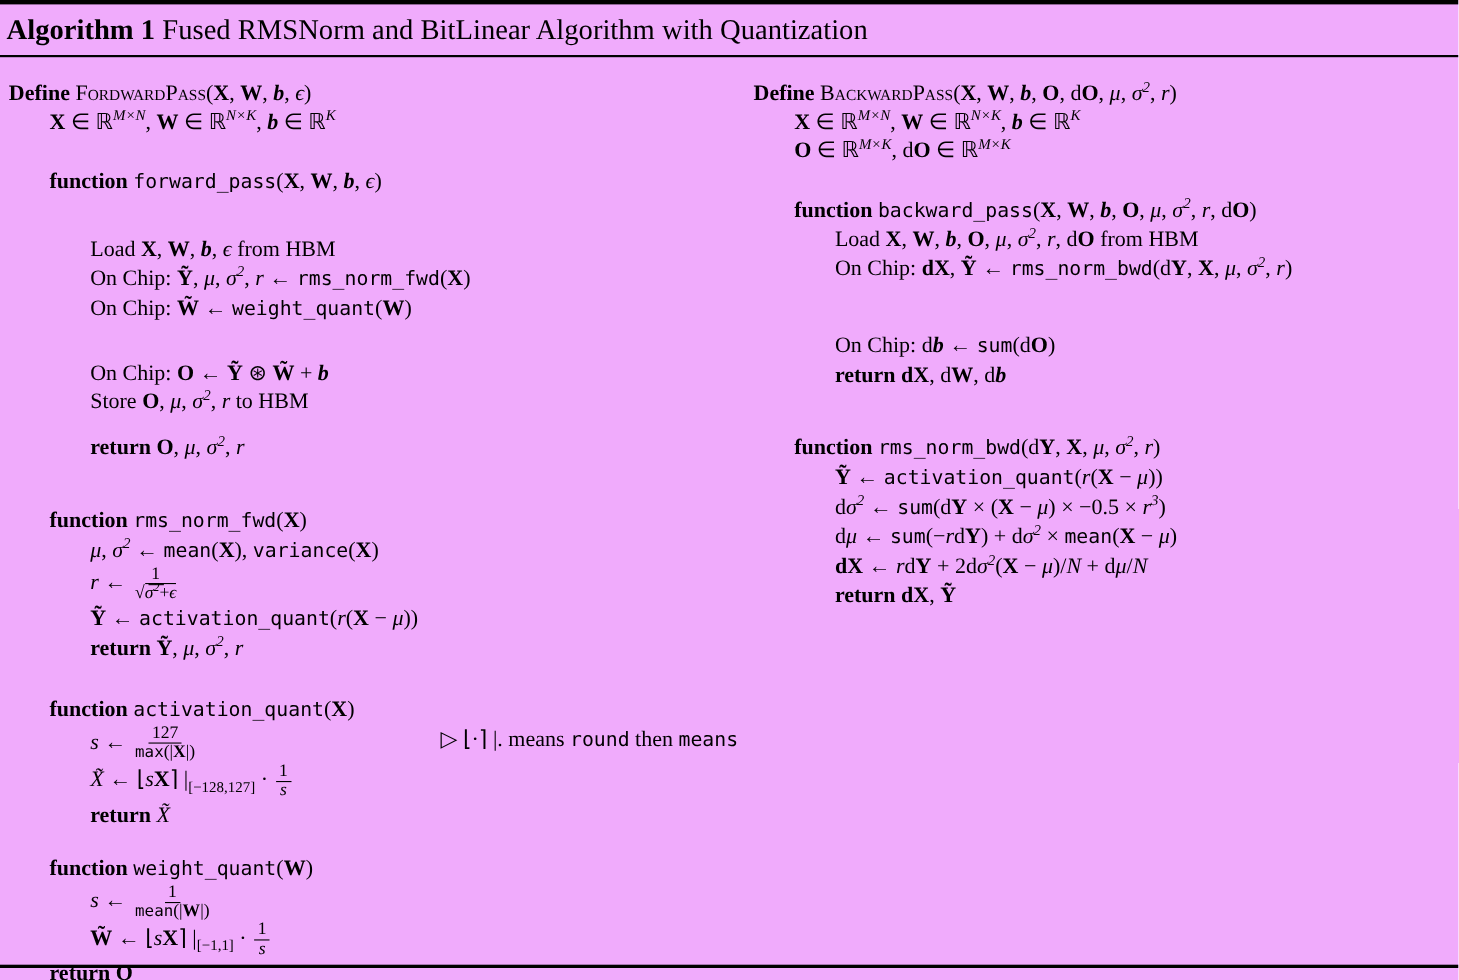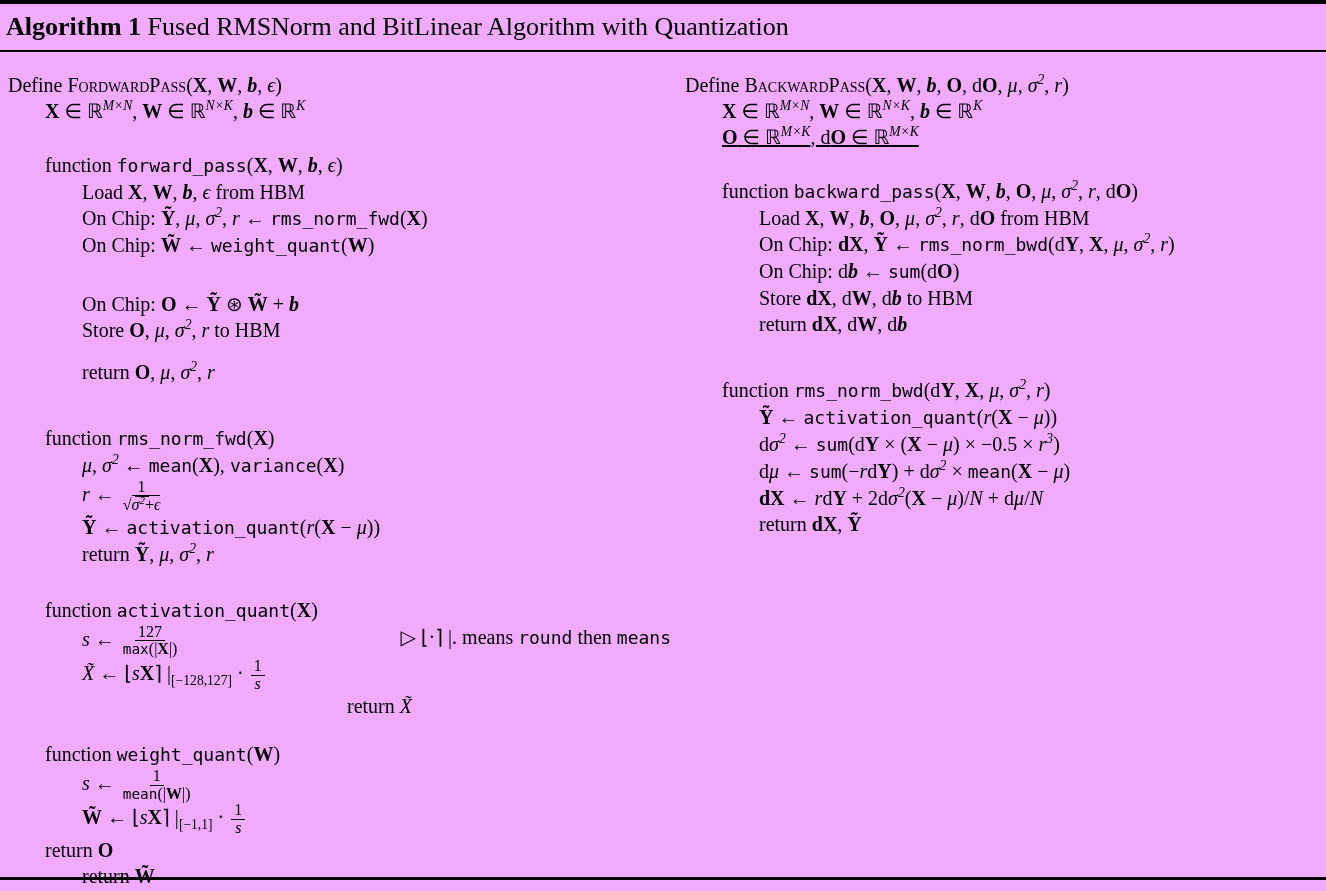--- a/index.html
+++ b/index.html
@@ -25,21 +25,21 @@
   .col{flex:0 0 auto;}
   .col-left{width:669px;}
   .col-right{width:637px;padding-left:8px;}
   .line{
     min-height:26px;
     line-height:26px;
     white-space:nowrap;
   }
   .gap{width:100%;}
   .p{font-style:normal;}
-  .kw{font-weight:normal;}
+  .kw{font-weight:bold;}
   .sc{font-variant:small-caps;}
   .mono{font-family:"DejaVu Sans Mono", monospace;font-size:0.9em;}
   .m{font-style:italic;}
   .mb{font-weight:bold;}
   .mbi{font-weight:bold;font-style:italic;}
   .sup{vertical-align:super;font-size:0.68em;font-style:italic;line-height:0;}
   .sub{vertical-align:sub;font-size:0.68em;line-height:0;}
   .frac{
     display:inline-flex;flex-direction:column;align-items:center;
     vertical-align:middle;font-size:0.8em;line-height:1.05;
@@ -63,21 +63,21 @@
       <span class="label">Algorithm 1</span>
       <span class="caption">Fused RMSNorm and BitLinear Algorithm with Quantization</span>
     </div>
   </div>
   <div class="content">
     <div class="col col-left">
         <div class="line" style="padding-left: 0px;"><span class="kw">Define</span><span class="p"> </span><span class="sc">FordwardPass</span><span class="p">(</span><span class="mb">X</span><span class="p">, </span><span class="mb">W</span><span class="p">, </span><span class="mbi">b</span><span class="p">, </span><span class="m">ϵ</span><span class="p">)</span></div>
         <div class="line" style="padding-left: 37px;"><span class="mb">X</span><span class="p"> ∈ ℝ</span><span class="sup">M×N</span><span class="p">, </span><span class="mb">W</span><span class="p"> ∈ ℝ</span><span class="sup">N×K</span><span class="p">, </span><span class="mbi">b</span><span class="p"> ∈ ℝ</span><span class="sup">K</span></div>
         <div class="gap" style="height: 28px;"></div>
         <div class="line" style="padding-left: 37px;"><span class="kw">function </span><span class="mono">forward_pass</span><span class="p">(</span><span class="mb">X</span><span class="p">, </span><span class="mb">W</span><span class="p">, </span><span class="mbi">b</span><span class="p">, </span><span class="m">ϵ</span><span class="p">)</span></div>
-        <div class="line" style="padding-left: 74px;"><span class="p">Load </span><span class="mb">X</span><span class="p">, </span><span class="mb">W</span><span class="p">, </span><span class="mbi">b</span><span class="p">, </span><span class="m">ϵ</span><span class="p"> from HBM</span></div>
+        <div class="line" style="padding-left: 74px; margin-top: 35px;"><span class="p">Load </span><span class="mb">X</span><span class="p">, </span><span class="mb">W</span><span class="p">, </span><span class="mbi">b</span><span class="p">, </span><span class="m">ϵ</span><span class="p"> from HBM</span></div>
         <div class="line" style="padding-left: 74px;"><span class="p">On Chip: </span><span class="mb">Ỹ</span><span class="p">, </span><span class="m">μ</span><span class="p">, </span><span class="m">σ</span><span class="sup">2</span><span class="p">, </span><span class="m">r</span><span class="p"> ← </span><span class="mono">rms_norm_fwd</span><span class="p">(</span><span class="mb">X</span><span class="p">)</span></div>
         <div class="line" style="padding-left: 74px;"><span class="p">On Chip: </span><span class="mb">W̃</span><span class="p"> ← </span><span class="mono">weight_quant</span><span class="p">(</span><span class="mb">W</span><span class="p">)</span></div>
         <div class="line" style="padding-left: 74px; margin-top: 32px;"><span class="p">On Chip: </span><span class="mb">O</span><span class="p"> ← </span><span class="mb">Ỹ</span><span class="p"> ⊛ </span><span class="mb">W̃</span><span class="p"> + </span><span class="mbi">b</span></div>
         <div class="line" style="padding-left: 74px;"><span class="p">Store </span><span class="mb">O</span><span class="p">, </span><span class="m">μ</span><span class="p">, </span><span class="m">σ</span><span class="sup">2</span><span class="p">, </span><span class="m">r</span><span class="p"> to HBM</span></div>
         <div class="line" style="padding-left: 74px; margin-top: 16px;"><span class="kw">return </span><span class="mb">O</span><span class="p">, </span><span class="m">μ</span><span class="p">, </span><span class="m">σ</span><span class="sup">2</span><span class="p">, </span><span class="m">r</span></div>
         <div class="gap" style="height: 40px;"></div>
         <div class="line" style="padding-left: 37px;"><span class="kw">function </span><span class="mono">rms_norm_fwd</span><span class="p">(</span><span class="mb">X</span><span class="p">)</span></div>
         <div class="line" style="padding-left: 74px;"><span class="m">μ</span><span class="p">, </span><span class="m">σ</span><span class="sup">2</span><span class="p"> ← </span><span class="mono">mean</span><span class="p">(</span><span class="mb">X</span><span class="p">), </span><span class="mono">variance</span><span class="p">(</span><span class="mb">X</span><span class="p">)</span></div>
         <div class="line" style="padding-left: 74px;"><span class="m">r</span><span class="p"> ← </span><span class="frac">
             <span class="num"><span class="p">1</span></span>
@@ -88,44 +88,43 @@
         <div class="gap" style="height: 30px;"></div>
         <div class="line" style="padding-left: 37px;"><span class="kw">function </span><span class="mono">activation_quant</span><span class="p">(</span><span class="mb">X</span><span class="p">)</span></div>
         <div class="line" style="padding-left: 74px;"><span class="cmt"><span class="p">▷ ⌊·⌉ |. means </span><span class="mono">round</span><span class="p"> then </span><span class="mono">means</span></span><span class="m">s</span><span class="p"> ← </span><span class="frac">
             <span class="num"><span class="p">127</span></span>
             <span class="den"><span class="mono">max</span><span class="p">(|</span><span class="mb">X</span><span class="p">|)</span></span>
           </span></div>
         <div class="line" style="padding-left: 74px;"><span class="m">X̃</span><span class="p"> ← ⌊</span><span class="m">s</span><span class="mb">X</span><span class="p">⌉ |</span><span class="sub">[−128,127]</span><span class="p"> · </span><span class="frac">
             <span class="num"><span class="p">1</span></span>
             <span class="den"><span class="m">s</span></span>
           </span></div>
-        <div class="line" style="padding-left: 74px; text-align: center;"><span class="kw">return </span><span class="m">X̃</span></div>
+        <div class="line" style="padding-left: 74px;"><span class="kw">return </span><span class="m">X̃</span></div>
         <div class="gap" style="height: 22px;"></div>
         <div class="line" style="padding-left: 37px;"><span class="kw">function </span><span class="mono">weight_quant</span><span class="p">(</span><span class="mb">W</span><span class="p">)</span></div>
         <div class="line" style="padding-left: 74px;"><span class="m">s</span><span class="p"> ← </span><span class="frac">
             <span class="num"><span class="p">1</span></span>
             <span class="den"><span class="mono">mean</span><span class="p">(|</span><span class="mb">W</span><span class="p">|)</span></span>
           </span></div>
         <div class="line" style="padding-left: 74px;"><span class="mb">W̃</span><span class="p"> ← ⌊</span><span class="m">s</span><span class="mb">X</span><span class="p">⌉ |</span><span class="sub">[−1,1]</span><span class="p"> · </span><span class="frac">
             <span class="num"><span class="p">1</span></span>
             <span class="den"><span class="m">s</span></span>
           </span></div>
         <div class="line" style="padding-left: 37px;"><span class="kw">return </span><span class="mb">O</span></div>
         <div class="line" style="padding-left: 74px;"><span class="kw">return </span><span class="mb">W̃</span></div>
       </div>
     <div class="col col-right">
         <div class="line" style="padding-left: 0px;"><span class="kw">Define</span><span class="p"> </span><span class="sc">BackwardPass</span><span class="p">(</span><span class="mb">X</span><span class="p">, </span><span class="mb">W</span><span class="p">, </span><span class="mbi">b</span><span class="p">, </span><span class="mb">O</span><span class="p">, d</span><span class="mb">O</span><span class="p">, </span><span class="m">μ</span><span class="p">, </span><span class="m">σ</span><span class="sup">2</span><span class="p">, </span><span class="m">r</span><span class="p">)</span></div>
         <div class="line" style="padding-left: 37px;"><span class="mb">X</span><span class="p"> ∈ ℝ</span><span class="sup">M×N</span><span class="p">, </span><span class="mb">W</span><span class="p"> ∈ ℝ</span><span class="sup">N×K</span><span class="p">, </span><span class="mbi">b</span><span class="p"> ∈ ℝ</span><span class="sup">K</span></div>
-        <div class="line" style="padding-left: 37px; text-decoration: underline;"><span class="mb">O</span><span class="p"> ∈ ℝ</span><span class="sup">M×K</span><span class="p">, d</span><span class="mb">O</span><span class="p"> ∈ ℝ</span><span class="sup">M×K</span></div>
+        <div class="line" style="padding-left: 37px;"><span class="mb">O</span><span class="p"> ∈ ℝ</span><span class="sup">M×K</span><span class="p">, d</span><span class="mb">O</span><span class="p"> ∈ ℝ</span><span class="sup">M×K</span></div>
         <div class="gap" style="height: 28px;"></div>
         <div class="line" style="padding-left: 37px;"><span class="kw">function </span><span class="mono">backward_pass</span><span class="p">(</span><span class="mb">X</span><span class="p">, </span><span class="mb">W</span><span class="p">, </span><span class="mbi">b</span><span class="p">, </span><span class="mb">O</span><span class="p">, </span><span class="m">μ</span><span class="p">, </span><span class="m">σ</span><span class="sup">2</span><span class="p">, </span><span class="m">r</span><span class="p">, d</span><span class="mb">O</span><span class="p">)</span></div>
         <div class="line" style="padding-left: 74px;"><span class="p">Load </span><span class="mb">X</span><span class="p">, </span><span class="mb">W</span><span class="p">, </span><span class="mbi">b</span><span class="p">, </span><span class="mb">O</span><span class="p">, </span><span class="m">μ</span><span class="p">, </span><span class="m">σ</span><span class="sup">2</span><span class="p">, </span><span class="m">r</span><span class="p">, d</span><span class="mb">O</span><span class="p"> from HBM</span></div>
         <div class="line" style="padding-left: 74px;"><span class="p">On Chip: </span><span class="mb">dX</span><span class="p">, </span><span class="mb">Ỹ</span><span class="p"> ← </span><span class="mono">rms_norm_bwd</span><span class="p">(d</span><span class="mb">Y</span><span class="p">, </span><span class="mb">X</span><span class="p">, </span><span class="m">μ</span><span class="p">, </span><span class="m">σ</span><span class="sup">2</span><span class="p">, </span><span class="m">r</span><span class="p">)</span></div>
-        <div class="line" style="padding-left: 74px;"><span class="p">On Chip: d</span><span class="mbi">b</span><span class="p"> ← </span><span class="mono">sum</span><span class="p">(d</span><span class="mb">O</span><span class="p">)</span></div>
-        <div class="line" style="padding-left: 74px;"><span class="p">Store </span><span class="mb">dX</span><span class="p">, d</span><span class="mb">W</span><span class="p">, d</span><span class="mbi">b</span><span class="p"> to HBM</span></div>
+        <div class="line" style="padding-left: 74px; margin-top: 43px;"><span class="p">On Chip: d</span><span class="mbi">b</span><span class="p"> ← </span><span class="mono">sum</span><span class="p">(d</span><span class="mb">O</span><span class="p">)</span></div>
         <div class="line" style="padding-left: 74px;"><span class="kw">return </span><span class="mb">dX</span><span class="p">, d</span><span class="mb">W</span><span class="p">, d</span><span class="mbi">b</span></div>
         <div class="gap" style="height: 40px;"></div>
         <div class="line" style="padding-left: 37px;"><span class="kw">function </span><span class="mono">rms_norm_bwd</span><span class="p">(d</span><span class="mb">Y</span><span class="p">, </span><span class="mb">X</span><span class="p">, </span><span class="m">μ</span><span class="p">, </span><span class="m">σ</span><span class="sup">2</span><span class="p">, </span><span class="m">r</span><span class="p">)</span></div>
         <div class="line" style="padding-left: 74px;"><span class="mb">Ỹ</span><span class="p"> ← </span><span class="mono">activation_quant</span><span class="p">(</span><span class="m">r</span><span class="p">(</span><span class="mb">X</span><span class="p"> − </span><span class="m">μ</span><span class="p">))</span></div>
         <div class="line" style="padding-left: 74px;"><span class="p">d</span><span class="m">σ</span><span class="sup">2</span><span class="p"> ← </span><span class="mono">sum</span><span class="p">(d</span><span class="mb">Y</span><span class="p"> × (</span><span class="mb">X</span><span class="p"> − </span><span class="m">μ</span><span class="p">) × −0.5 × </span><span class="m">r</span><span class="sup">3</span><span class="p">)</span></div>
         <div class="line" style="padding-left: 74px;"><span class="p">d</span><span class="m">μ</span><span class="p"> ← </span><span class="mono">sum</span><span class="p">(−</span><span class="m">r</span><span class="p">d</span><span class="mb">Y</span><span class="p">) + d</span><span class="m">σ</span><span class="sup">2</span><span class="p"> × </span><span class="mono">mean</span><span class="p">(</span><span class="mb">X</span><span class="p"> − </span><span class="m">μ</span><span class="p">)</span></div>
         <div class="line" style="padding-left: 74px;"><span class="mb">dX</span><span class="p"> ← </span><span class="m">r</span><span class="p">d</span><span class="mb">Y</span><span class="p"> + 2d</span><span class="m">σ</span><span class="sup">2</span><span class="p">(</span><span class="mb">X</span><span class="p"> − </span><span class="m">μ</span><span class="p">)/</span><span class="m">N</span><span class="p"> + d</span><span class="m">μ</span><span class="p">/</span><span class="m">N</span></div>
         <div class="line" style="padding-left: 74px;"><span class="kw">return </span><span class="mb">dX</span><span class="p">, </span><span class="mb">Ỹ</span></div>
       </div>
   </div>

